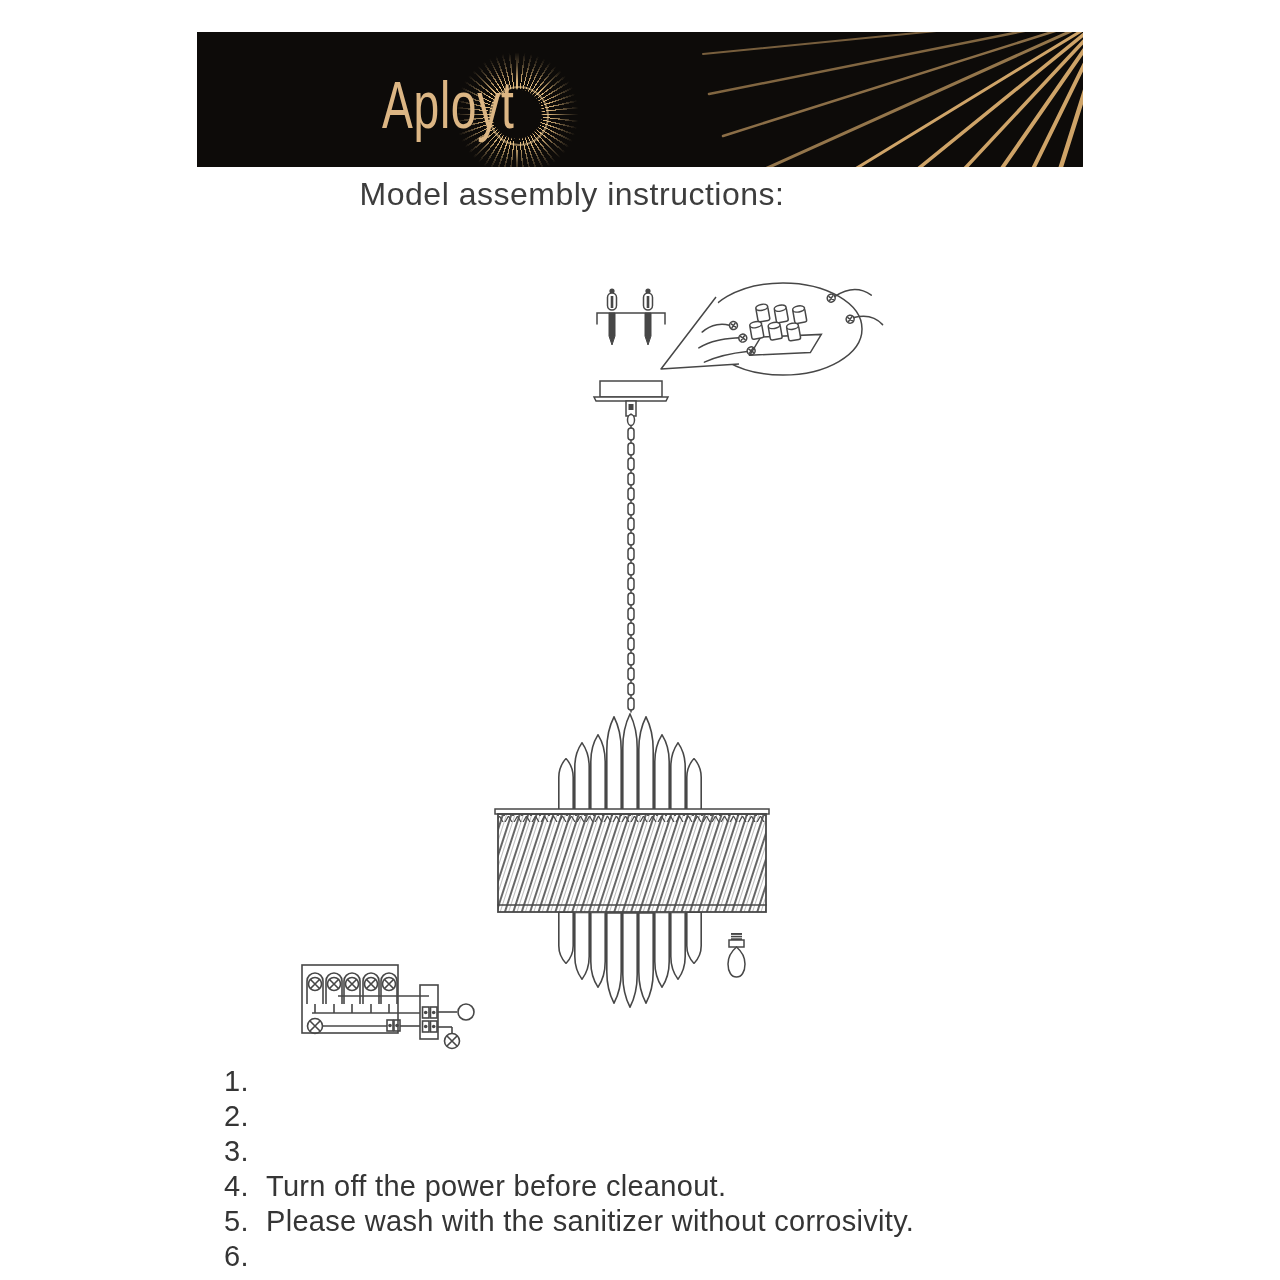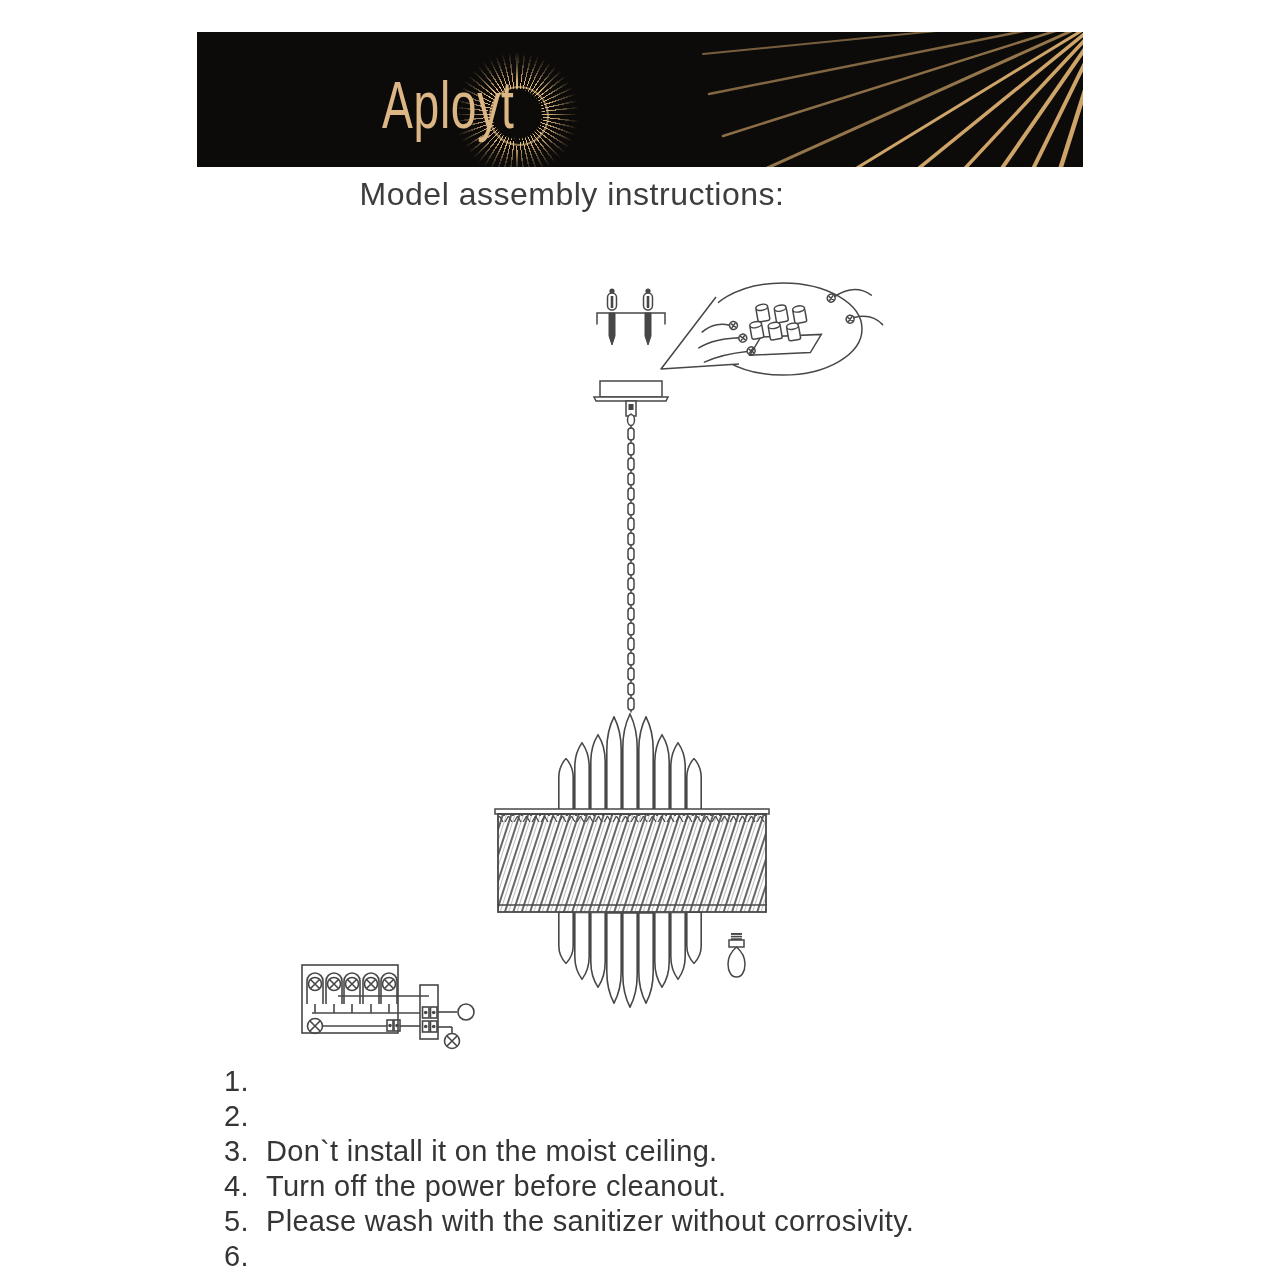--- a/index.html
+++ b/index.html
@@ -280,21 +280,20 @@
 
   <div class="instructions">
     <div class="instr-row">
       <span class="instr-num">1.</span>
     </div>
     <div class="instr-row">
       <span class="instr-num">2.</span>
     </div>
     <div class="instr-row">
       <span class="instr-num">3.</span>
-      <span class="instr-text">Don`t install it on the moist ceiling.</span>
     </div>
     <div class="instr-row">
       <span class="instr-num">4.</span>
       <span class="instr-text">Turn off the power before cleanout.</span>
     </div>
     <div class="instr-row">
       <span class="instr-num">5.</span>
       <span class="instr-text">Please wash with the sanitizer without corrosivity.</span>
     </div>
     <div class="instr-row">

